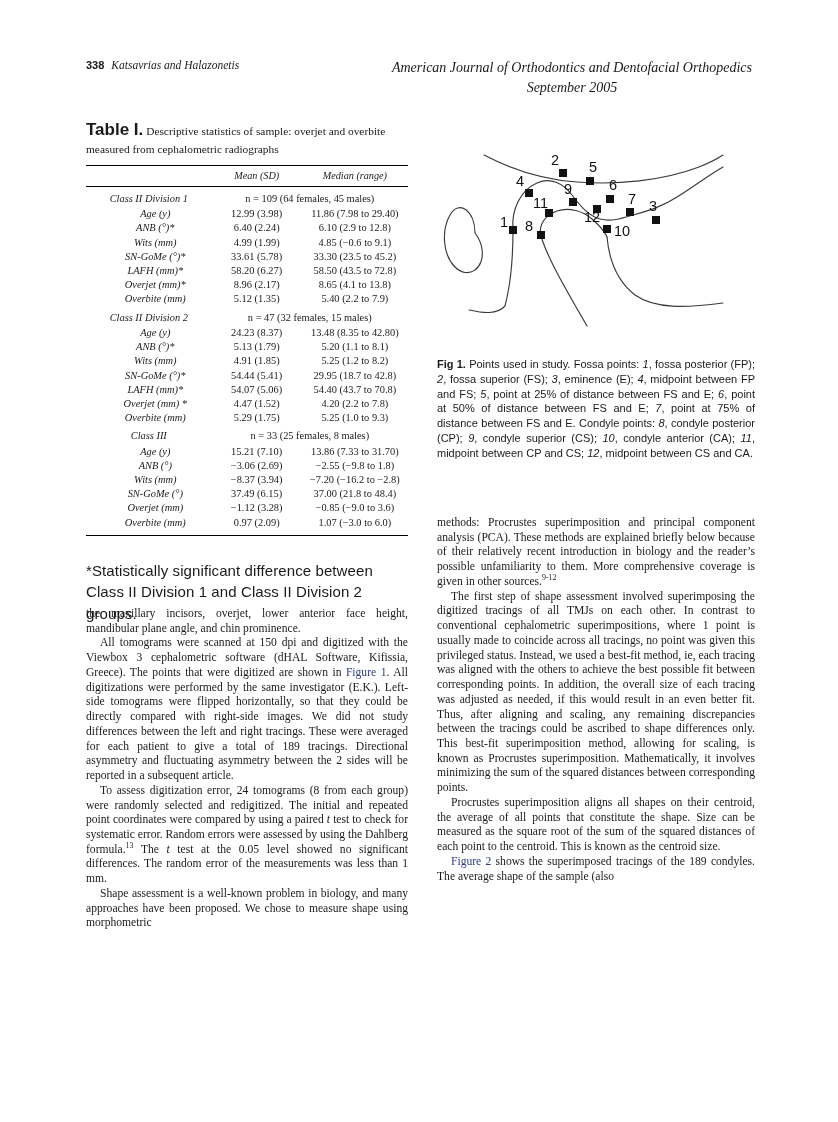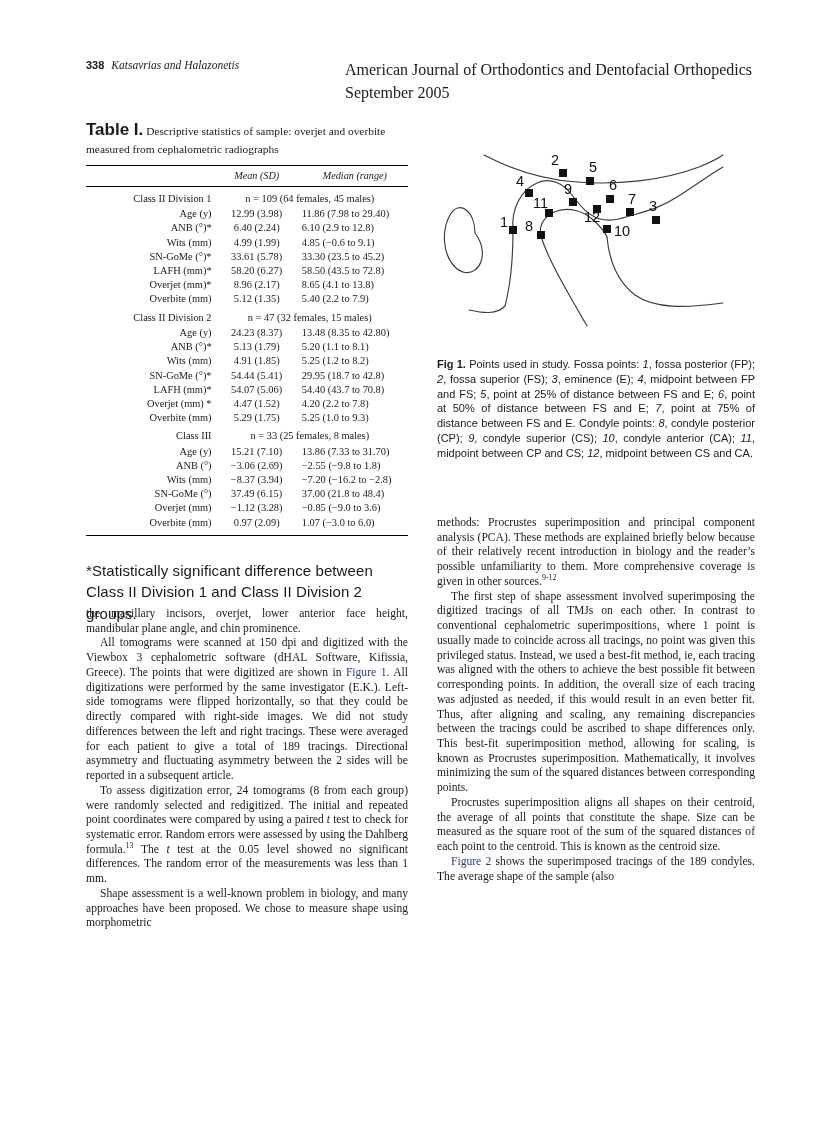--- a/index.html
+++ b/index.html
@@ -43,22 +43,23 @@
     font-style: normal;
     font-family: "Liberation Sans", sans-serif;
     font-size: 11px;
     margin-right: 7px;
   }
   .runhead-left .authors {
     font-style: italic;
     font-size: 11.5px;
   }
   .runhead-right {
-    text-align: left;
-    font-size: 16px;
+    text-align: center;
+    font-style: italic;
+    font-size: 14px;
     line-height: 1.45;
   }
 
   
   .col-left {
     position: absolute;
     left: 86px;
     top: 118px;
     width: 322px;
   }
@@ -98,23 +99,23 @@
   table.stats thead th.c1 { width: 28%; }
   table.stats thead th.c2 { width: 33%; }
   .rule-top    { border-top: 1.6px solid #000; }
   .rule-mid    { border-top: 1.1px solid #000; }
   .rule-bottom { border-top: 1.1px solid #000; }
 
   table.stats td {
     padding: 1.9px 0;
     vertical-align: baseline;
   }
-  table.stats td.lab  { text-align: right; white-space: nowrap; }
+  table.stats td.lab  { text-align: center; white-space: nowrap; font-style: italic; }
   table.stats td.v1   { text-align: center; white-space: nowrap; }
-  table.stats td.v2   { text-align: left; white-space: nowrap; }
+  table.stats td.v2   { text-align: center; white-space: nowrap; }
   td.lab.indent { padding-left: 13px; }
   td.span2 { text-align: center; white-space: nowrap; }
   tr.grouprow td { padding-top: 6px; padding-bottom: 3px; }
   tr.firstgroup td { padding-top: 7px; }
   tr.lastrow td { padding-bottom: 7px; }
 
   .tfoot-note {
     font-size: 15px;
     line-height: 1.42;
     margin-top: 24px;

